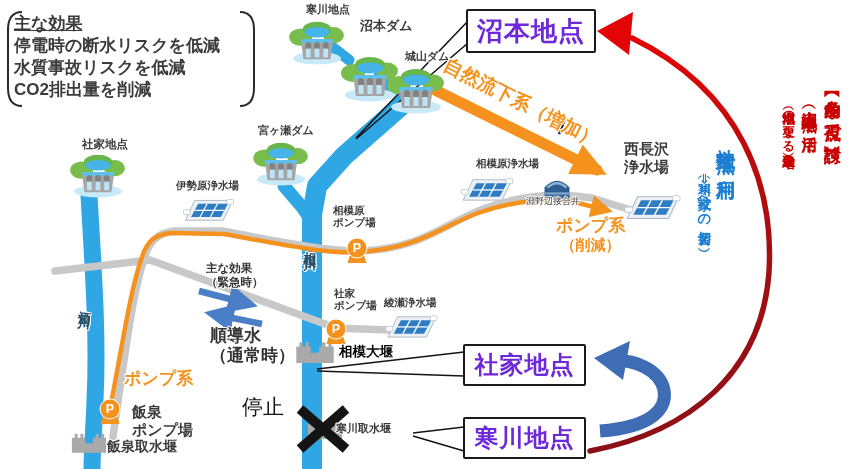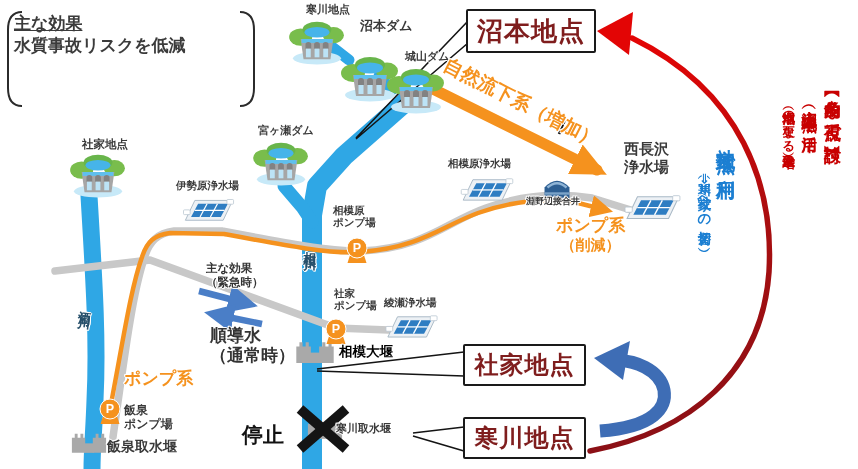--- a/index.html
+++ b/index.html
@@ -3,21 +3,21 @@
 <meta charset="utf-8">
 <style>
   html,body{margin:0;padding:0;background:#fff;}
   .stage{position:relative;width:858px;height:469px;background:#fff;overflow:hidden;
          font-family:"Liberation Sans","DejaVu Sans",sans-serif;}
   .stage svg.base{position:absolute;left:0;top:0;}
   .lbl{position:absolute;white-space:nowrap;color:#3a3a3a;font-weight:600;line-height:1.18;
        text-shadow:-1px 0 0 #fff,1px 0 0 #fff,0 -1px 0 #fff,0 1px 0 #fff,1px 1px 0 #fff,-1px -1px 0 #fff;}
   .vert{writing-mode:vertical-rl;text-orientation:mixed;}
   .callout{position:absolute;display:flex;align-items:center;justify-content:center;
-           background:#fff;border:2.5px solid #1a1a1a;border-radius:2px;color:#7f1d1d;
+           background:#fff;border:2.5px solid #1a1a1a;border-radius:2px;color:#6d28d9;
            font-weight:bold;letter-spacing:1px;}
   .orange{color:#F5921E;}
   .blueann{color:#1C7FD2;}
   .redann{color:#C80000;}
   .pletter{position:absolute;width:14px;text-align:center;color:#fff;font-weight:bold;
            font-size:12.5px;text-shadow:none;}
   .effects{position:absolute;left:14px;top:13px;color:#3b3b3b;font-size:17px;line-height:22px;font-weight:700;}
   .effects .t{text-decoration:underline;}
 </style>
 </head>
@@ -168,80 +168,82 @@
   </g>
 
   <g stroke="#2b2b2b" stroke-width="2" fill="none">
     <path d="M22,12 Q8,12 8,30 L8,88 Q8,106 22,106"></path>
     <path d="M240,12 Q254,12 254,30 L254,88 Q254,106 240,106"></path>
   </g>
 </svg>
 
 <div class="effects">
   <div class="t">主な効果</div>
+  <div>停電時の断水リスクを低減</div>
   <div>水質事故リスクを低減</div>
+  <div>CO2排出量を削減</div>
 </div>
 
 <div class="lbl" style="left:306px;top:3px;font-size:11px">寒川地点</div>
 <div class="lbl" style="left:360px;top:18px;font-size:13px">沼本ダム</div>
 <div class="lbl" style="left:405px;top:50px;font-size:11px">城山ダム</div>
 <div class="lbl" style="left:258px;top:124px;font-size:11px">宮ヶ瀬ダム</div>
 <div class="lbl" style="left:82px;top:138px;font-size:11.5px">社家地点</div>
 
 <div class="lbl" style="left:176px;top:179px;font-size:10.5px">伊勢原浄水場</div>
-<div class="lbl" style="left:448px;top:157px;font-size:10.5px">相模原浄水場</div>
+<div class="lbl" style="left:476px;top:157px;font-size:10.5px">相模原浄水場</div>
 <div class="lbl" style="left:384px;top:296px;font-size:10.5px">綾瀬浄水場</div>
 <div class="lbl" style="left:624px;top:140px;font-size:15px;font-weight:700">
   <div>西長沢</div>
   <div>浄水場</div>
 </div>
 
 <div class="lbl" style="left:333px;top:204px;font-size:10.5px">
   <div>相模原</div>
   <div>ポンプ場</div>
 </div>
 <div class="lbl" style="left:334px;top:287px;font-size:10.5px">
   <div>社家</div>
   <div>ポンプ場</div>
 </div>
-<div class="lbl" style="left:124px;top:403px;font-size:12px">
+<div class="lbl" style="left:132px;top:403px;font-size:15px">
   <div>飯泉</div>
   <div>ポンプ場</div>
 </div>
 
 <div class="pletter" style="left:350px;top:241px">P</div>
 <div class="pletter" style="left:329px;top:322px">P</div>
 <div class="pletter" style="left:103px;top:402px">P</div>
 
 <div class="lbl" style="left:339px;top:344px;font-size:13.5px;font-weight:700;color:#000000">相模大堰</div>
 <div class="lbl" style="left:336px;top:422px;font-size:11px">寒川取水堰</div>
 <div class="lbl" style="left:107px;top:438px;font-size:14px">飯泉取水堰</div>
 
-<div class="lbl" style="left:526px;top:196px;font-size:9px;font-weight:700">淵野辺接合井</div>
+<div class="lbl" style="left:526px;top:196px;font-size:9px;font-weight:400">淵野辺接合井</div>
 
 <div class="lbl vert" style="left:302px;top:241px;font-size:13px;color:#27506B;font-weight:700;letter-spacing:3px">相模川</div>
 <div class="lbl vert" style="left:78px;top:300px;font-size:13px;color:#27506B;font-weight:700;letter-spacing:3px;transform:rotate(6deg)">酒匂川</div>
 
 <div class="lbl orange" style="left:450px;top:54px;font-size:19px;font-weight:800;transform:rotate(27deg);transform-origin:left top">自然流下系（増加）</div>
 <div class="lbl orange" style="left:556px;top:216px;font-size:17px;font-weight:800;text-align:center">
   <div>ポンプ系</div>
   <div style="font-size:15px">（削減）</div>
 </div>
 <div class="lbl orange" style="left:124px;top:369px;font-size:17px;font-weight:800">ポンプ系</div>
 
 <div class="lbl" style="left:206px;top:262px;font-size:11.5px;color:#333">
   <div>主な効果</div>
   <div>（緊急時）</div>
 </div>
 <div class="lbl" style="left:210px;top:326px;font-size:17px;color:#333">
   <div>順導水</div>
   <div>（通常時）</div>
 </div>
 
-<div class="lbl" style="left:242px;top:423px;font-size:21px;font-weight:700;color:#111">停止</div>
+<div class="lbl" style="left:242px;top:395px;font-size:21px;font-weight:400;color:#111">停止</div>
 
 <div class="callout" style="left:466px;top:9px;width:126px;height:40px;font-size:26px">沼本地点</div>
 <div class="callout" style="left:463px;top:417px;width:119px;height:38px;font-size:24px">寒川地点</div>
 <div class="callout" style="left:463px;top:344px;width:119px;height:38px;font-size:24px">社家地点</div>
 
 <div class="lbl vert blueann" style="left:714px;top:133px;font-size:19px;font-weight:800;letter-spacing:2px">社家地点で利用</div>
 <div class="lbl vert blueann" style="left:696px;top:170px;font-size:13.5px;font-weight:700;letter-spacing:1px">（寒川⇒社家への切替え）</div>
 
 <div class="lbl vert redann" style="left:822px;top:85px;font-size:17px;font-weight:800;letter-spacing:1px">【多角的な視点で検討】</div>
 <div class="lbl vert redann" style="left:800px;top:98px;font-size:15.5px;font-weight:800;letter-spacing:1px">上流（沼本地点）の活用</div>

